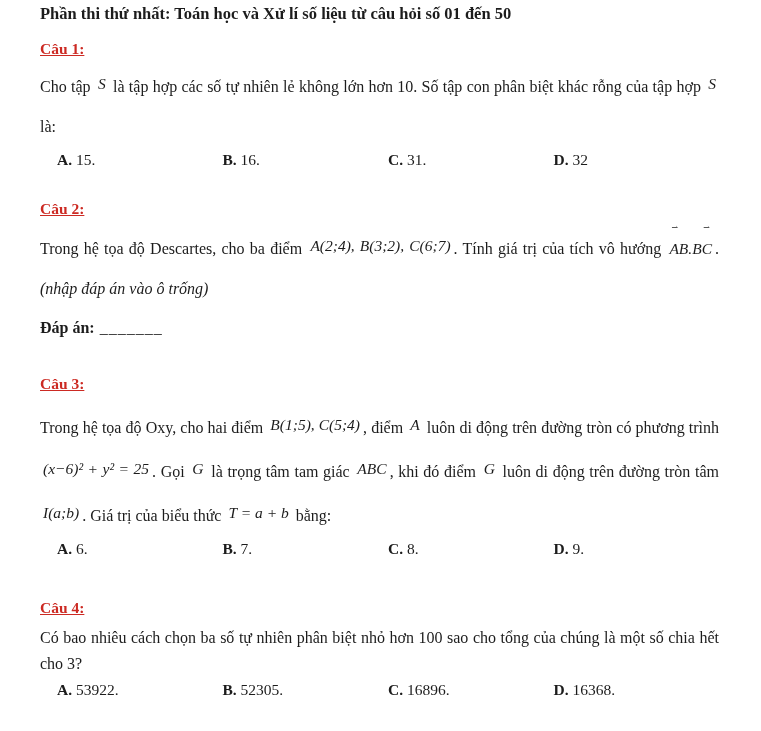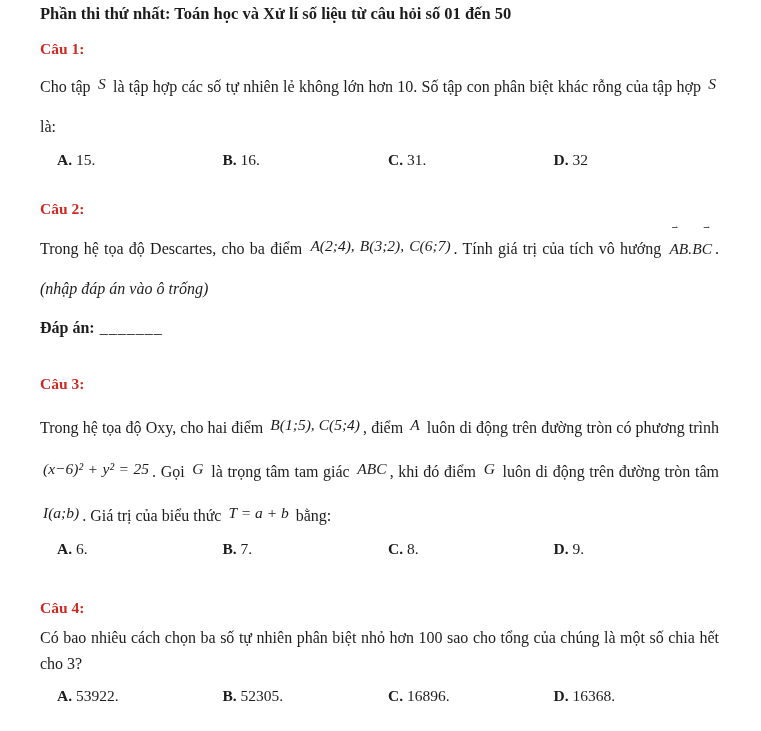--- a/index.html
+++ b/index.html
@@ -10,21 +10,21 @@
     font-family:"Liberation Serif","DejaVu Serif",serif;
     overflow:hidden;
   }
   .doc{padding:0 42px 0 40px;box-sizing:border-box;width:761px;}
   .doc-title{
     padding-top:3px;margin:0;
     font-size:16.5px;font-weight:bold;line-height:22px;
   }
   .q-label{
     color:var(--heading-red,#cc2a23);
-    font-weight:bold;font-size:15.5px;line-height:18px;margin:0;
+    font-weight:bold;font-size:15.5px;line-height:18px;margin:0;text-decoration:underline;
   }
   .para{
     margin:0;font-size:16px;text-align:justify;
   }
   .lh-wide{line-height:40px;}
   .lh-wide3{line-height:41px;}
   .lh-norm{line-height:26px;}
   .math{
     font-style:italic;font-size:15.5px;
     vertical-align:3px;padding:0 3px;white-space:nowrap;
@@ -49,21 +49,21 @@
   
   .m-title-q1{margin-top:15px;}
   .p-q1{margin-top:6px;font-family:Liberation Serif, serif;}
   .m-q2{margin-top:27px;}
   .p-q2{margin-top:8px;}
   .m-ans{margin-top:6px;}
   .m-q3{margin-top:34px;}
   .p-q3{margin-top:11px;}
   .m-q4{margin-top:37px;}
   .p-q4{margin-top:8px;}
-  .opt-q4{margin-top:6px;}
+  .opt-q4{margin-top:0;}
 </style>
 </head>
 <body>
 
 <div class="doc">
 
   <p class="doc-title">Phần thi thứ nhất: Toán học và Xử lí số liệu từ câu hỏi số 01 đến 50</p>
 
   <section>
     <p class="q-label m-title-q1">Câu 1:</p>

